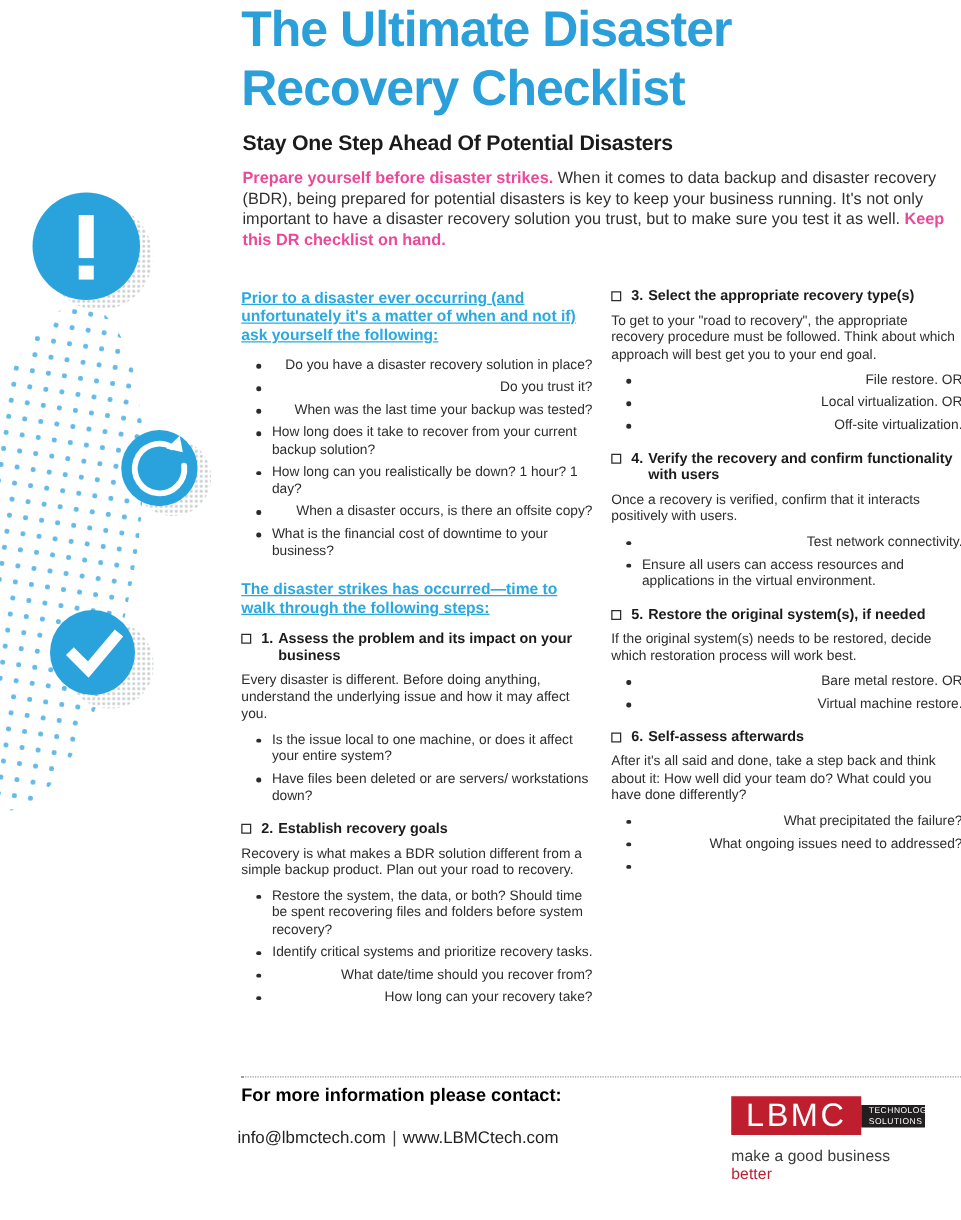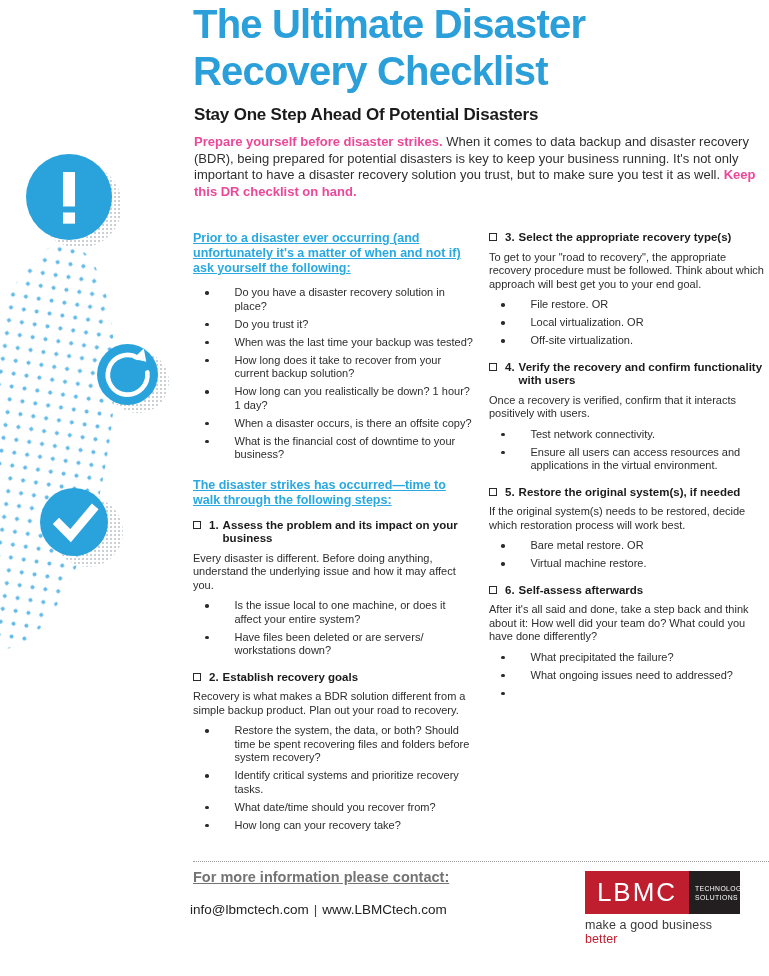--- a/index.html
+++ b/index.html
@@ -57,34 +57,34 @@
   }
   .intro b{color:#ec4899;margin-top:24px;}
 
   
   .col{position:absolute;top:231px;width:281px;color:var(--body-text);font-size:11px;line-height:13.5px;}
   .col-left{left:193px;}
   .col-right{left:489px;}
   .col-heading{color:var(--heading-blue);font-weight:700;font-size:12.5px;line-height:15px;margin-bottom:10px;text-decoration:underline;}
   .steps-heading{margin-top:16px;margin-bottom:11px;}
   ul.blist{list-style:none;padding-left:12px;}
-  ul.blist li{display:flex;gap:26px;margin-bottom:4.5px;}
+  ul.blist li{display:flex;gap:9px;margin-bottom:4.5px;justify-content:space-between;}
   .bdot{width:3.5px;height:3.5px;border-radius:50%;background:#2b2b2b;margin-top:5px;flex:none;}
   .step{margin-bottom:13px;}
   .step-head{display:flex;gap:4px;font-weight:700;font-size:11.5px;line-height:13.5px;color:#1b1b1b;margin-bottom:6px;}
   .checkbox{width:8px;height:8px;border:1.3px solid #2b2b2b;background:#fff;flex:none;margin-top:2px;margin-right:4px;}
   .step-body{margin-bottom:7px;}
 
   
   .footer-rule{position:absolute;left:193px;top:861px;width:576px;border-top:1.4px dotted #9b9b9b;}
-  .contact-heading{position:absolute;left:193px;top:869px;font-weight:700;font-size:14.5px;color:#737373;text-decoration:underline;}
+  .contact-heading{position:absolute;left:193px;top:869px;font-weight:700;font-size:14.5px;color:#000000;}
   .contact-line{position:absolute;left:190px;top:902px;font-size:13.5px;color:#222;}
   .contact-line .sep{margin:0 5px;color:#444;}
   .logo{position:absolute;left:585px;top:871px;width:160px;}
-  .logo-boxes{display:flex;height:43px;}
+  .logo-boxes{display:flex;height:43px;align-items:center;}
   .logo-red{background:var(--logo-red);width:104px;display:flex;align-items:center;justify-content:center;
     color:#fff;font-size:26px;letter-spacing:2px;font-weight:400;}
   .logo-black{background:var(--logo-black);width:51px;display:flex;flex-direction:column;justify-content:center;
     padding-left:6px;color:#fff;font-size:6.8px;line-height:9px;letter-spacing:0.4px;}
   .tagline{margin-top:4px;font-size:12.5px;color:#3a3a3a;letter-spacing:0.1px;}
   .tagline .accent{color:var(--logo-red);}
 </style>
 </head>
 <body>
 

